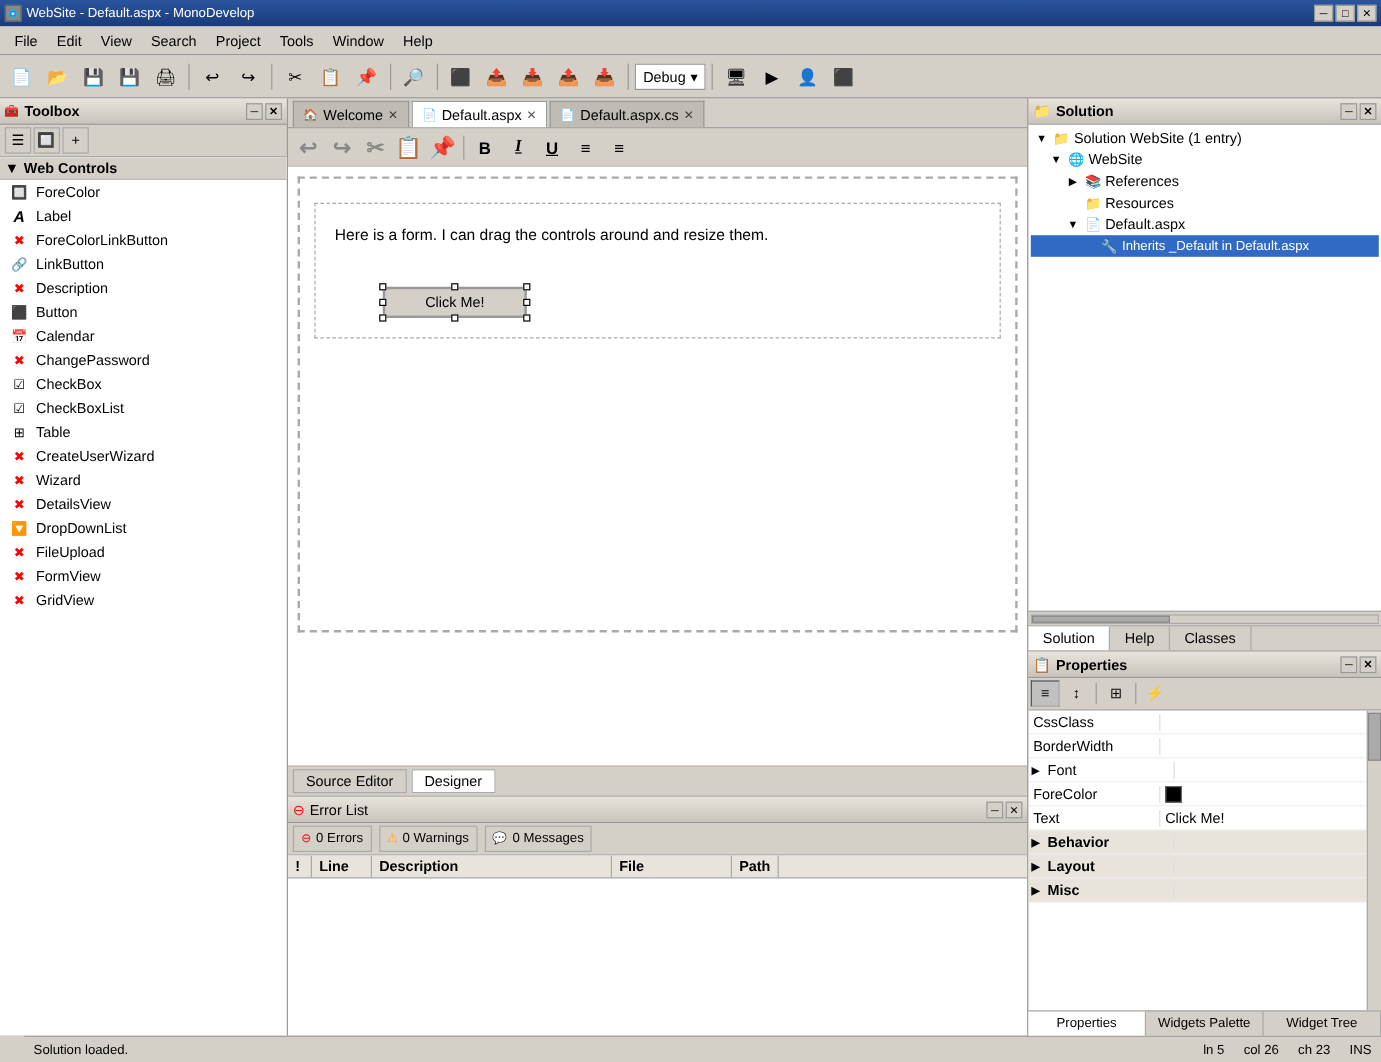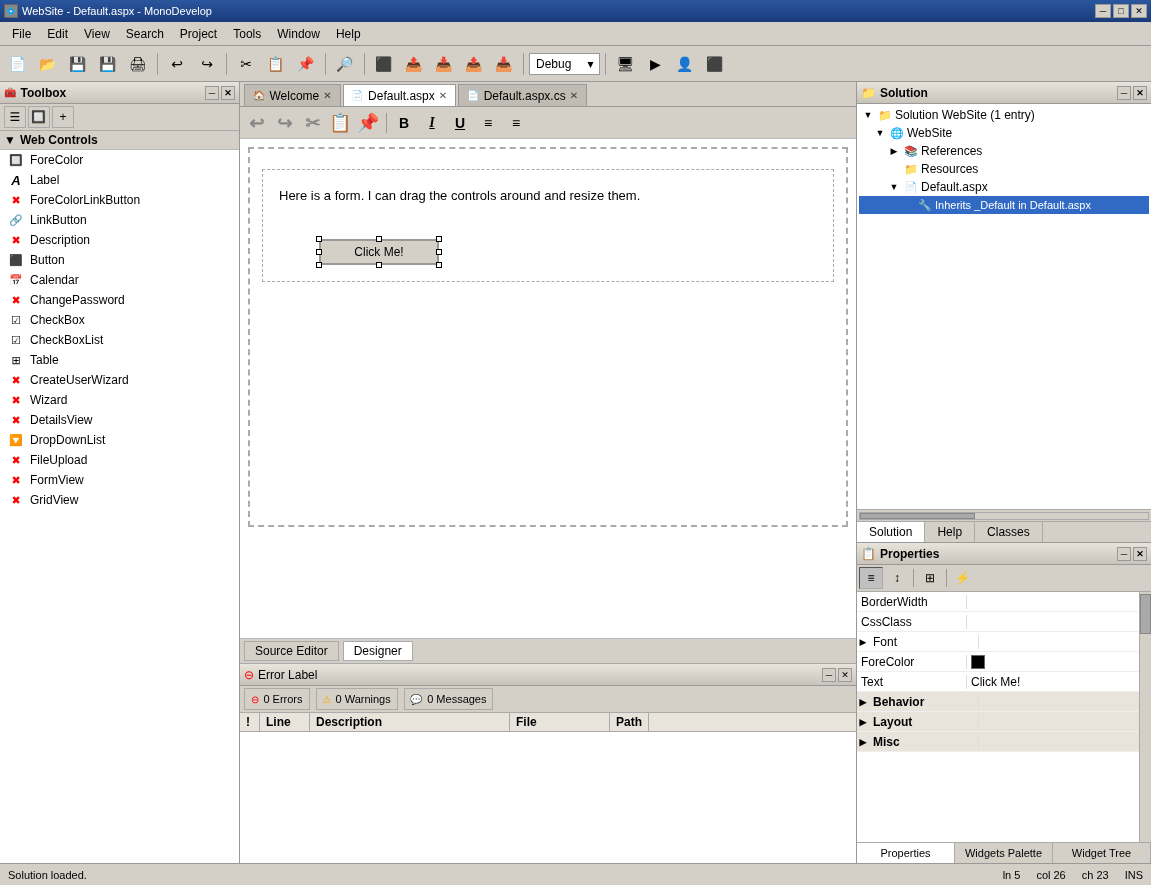--- a/index.html
+++ b/index.html
@@ -13,27 +13,27 @@
     .titlebar-btn { width: 16px; height: 14px; background: #d4d0c8; border: 1px solid #999; font-size: 9px; display: flex; align-items: center; justify-content: center; cursor: pointer; color: #000; }
 
     
     .menubar { background: #d4d0c8; height: 24px; display: flex; align-items: center; padding: 0 4px; border-bottom: 1px solid #999; }
     .menu-item { padding: 2px 8px; cursor: pointer; font-size: 12px; }
 
     
     .toolbar { background: #d4d0c8; height: 36px; display: flex; align-items: center; padding: 2px 4px; gap: 2px; border-bottom: 1px solid #999; }
     .tb-btn { width: 28px; height: 26px; background: #d4d0c8; border: 1px solid transparent; display: flex; align-items: center; justify-content: center; cursor: pointer; font-size: 14px; }
     .tb-sep { width: 1px; height: 22px; background: #999; margin: 0 3px; }
-    .tb-dropdown { display: flex; align-items: center; gap: 16px; background: white; border: 1px solid #999; padding: 2px 6px; height: 22px; font-size: 12px; cursor: pointer; }
+    .tb-dropdown { display: flex; align-items: center; gap: 4px; background: white; border: 1px solid #999; padding: 2px 6px; height: 22px; font-size: 12px; cursor: pointer; }
 
     
     .main-layout { display: flex; height: calc(885px - 22px - 24px - 36px - 22px); }
 
     
-    .statusbar { height: 22px; background: #d4d0c8; border-top: 1px solid #999; display: flex; align-items: center; padding: 0 8px; font-size: 11px; justify-content: space-between; }
+    .statusbar { height: 22px; background: #d4d0c8; border-top: 1px solid #999; display: flex; align-items: center; padding: 0 8px; font-size: 11px; justify-content: space-between; margin-left: 20px; }
     .statusbar-right { display: flex; gap: 16px; }
 
     
     .toolbox { width: 240px; background: #d4d0c8; border-right: 1px solid #999; display: flex; flex-direction: column; overflow: hidden; }
     .panel-header { background: linear-gradient(to bottom, #e8e4dc, #c8c4bc); height: 22px; display: flex; align-items: center; padding: 0 4px; font-size: 12px; font-weight: bold; border-bottom: 1px solid #999; justify-content: space-between; }
     .panel-header-left { display: flex; align-items: center; gap: 4px; }
     .panel-header-icon { font-size: 10px; }
     .panel-header-btns { display: flex; gap: 2px; }
     .panel-header-btn { width: 14px; height: 14px; background: #d4d0c8; border: 1px solid #999; font-size: 9px; display: flex; align-items: center; justify-content: center; cursor: pointer; }
 
@@ -357,21 +357,21 @@
       <div class="editor-bottom">
         <div class="bottom-tab">Source Editor</div>
         <div class="bottom-tab active">Designer</div>
       </div>
     </div>
 
     <div class="error-panel">
       <div class="error-header">
         <div class="error-header-left">
           <span style="color:red;">⊖</span>
-          <span>Error Label</span>
+          <span>Error List</span>
         </div>
         <div class="panel-header-btns">
           <div class="panel-header-btn">─</div>
           <div class="panel-header-btn">✕</div>
         </div>
       </div>
       <div class="error-toolbar">
         <div class="error-tb-btn">
           <span style="color:red; font-size:10px;">⊖</span>
           <span>0 Errors</span>
@@ -475,25 +475,25 @@
         <div class="prop-tb-btn active" title="Categorized">≡</div>
         <div class="prop-tb-btn" title="Alphabetical">↕</div>
         <div class="prop-tb-sep"></div>
         <div class="prop-tb-btn">⊞</div>
         <div class="prop-tb-sep"></div>
         <div class="prop-tb-btn">⚡</div>
       </div>
       <div style="display:flex; flex:1; overflow:hidden;">
         <div class="prop-content">
           <div class="prop-row">
+            <div class="prop-name">CssClass</div>
+            <div class="prop-value"></div>
+          </div>
+          <div class="prop-row">
             <div class="prop-name">BorderWidth</div>
-            <div class="prop-value"></div>
-          </div>
-          <div class="prop-row">
-            <div class="prop-name">CssClass</div>
             <div class="prop-value"></div>
           </div>
           <div class="prop-row">
             <div class="prop-expander">▶</div>
             <div class="prop-name">Font</div>
             <div class="prop-value"></div>
           </div>
           <div class="prop-row">
             <div class="prop-name">ForeColor</div>
             <div class="prop-value">

